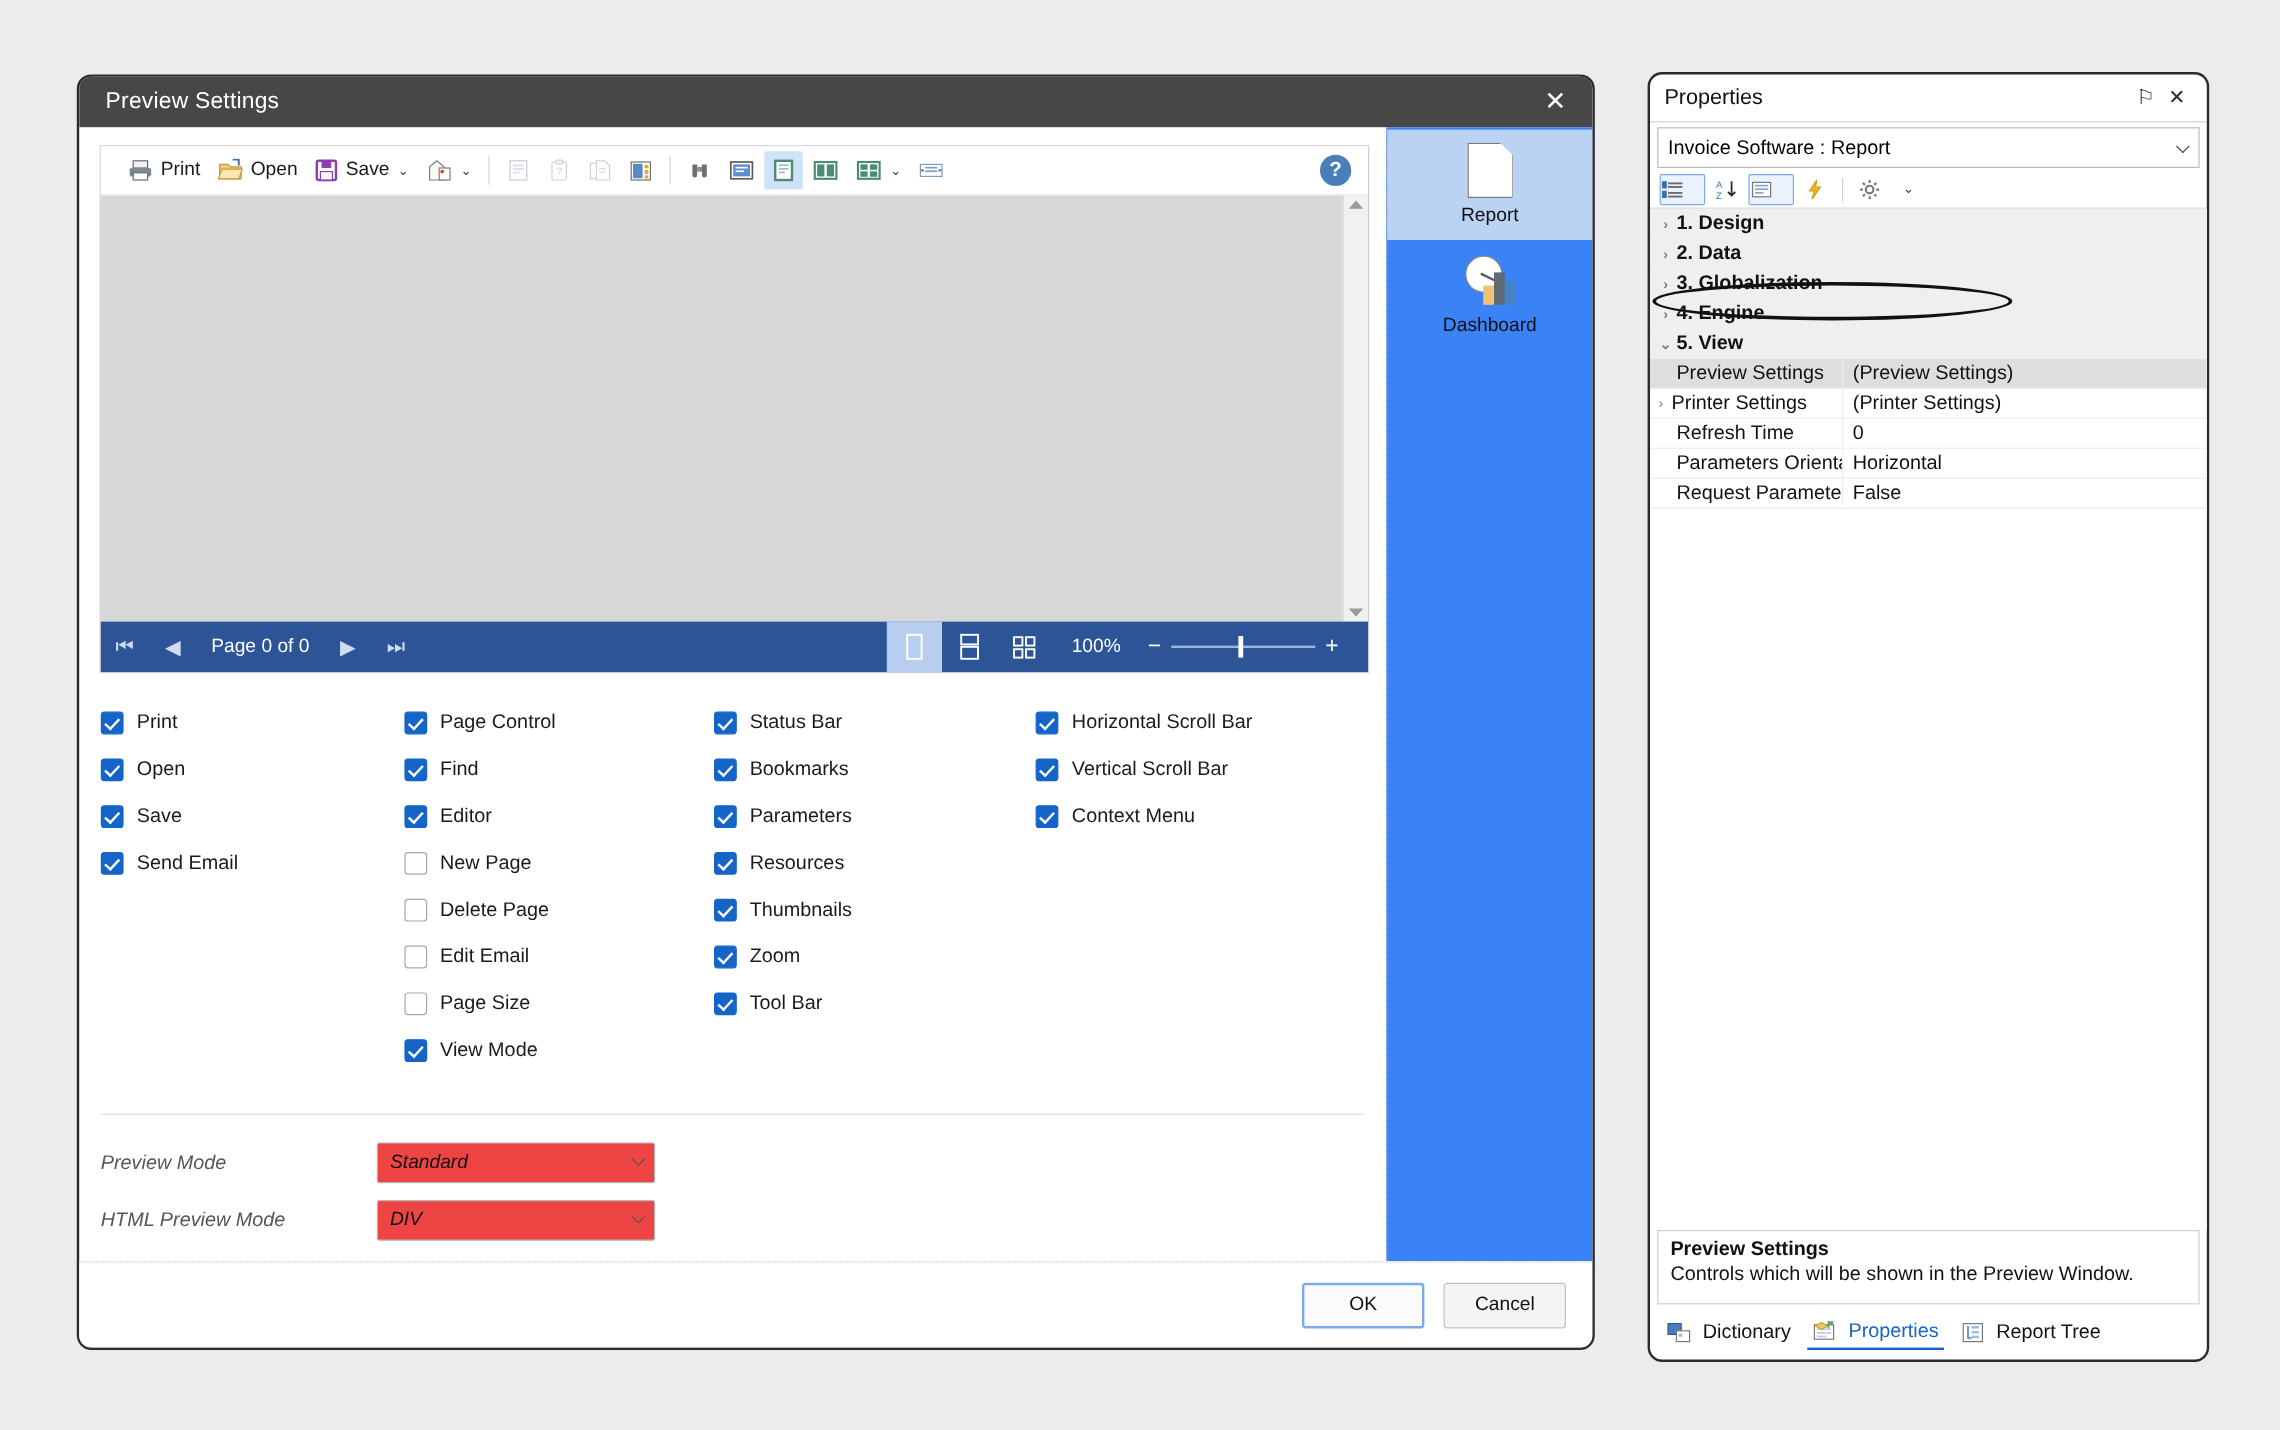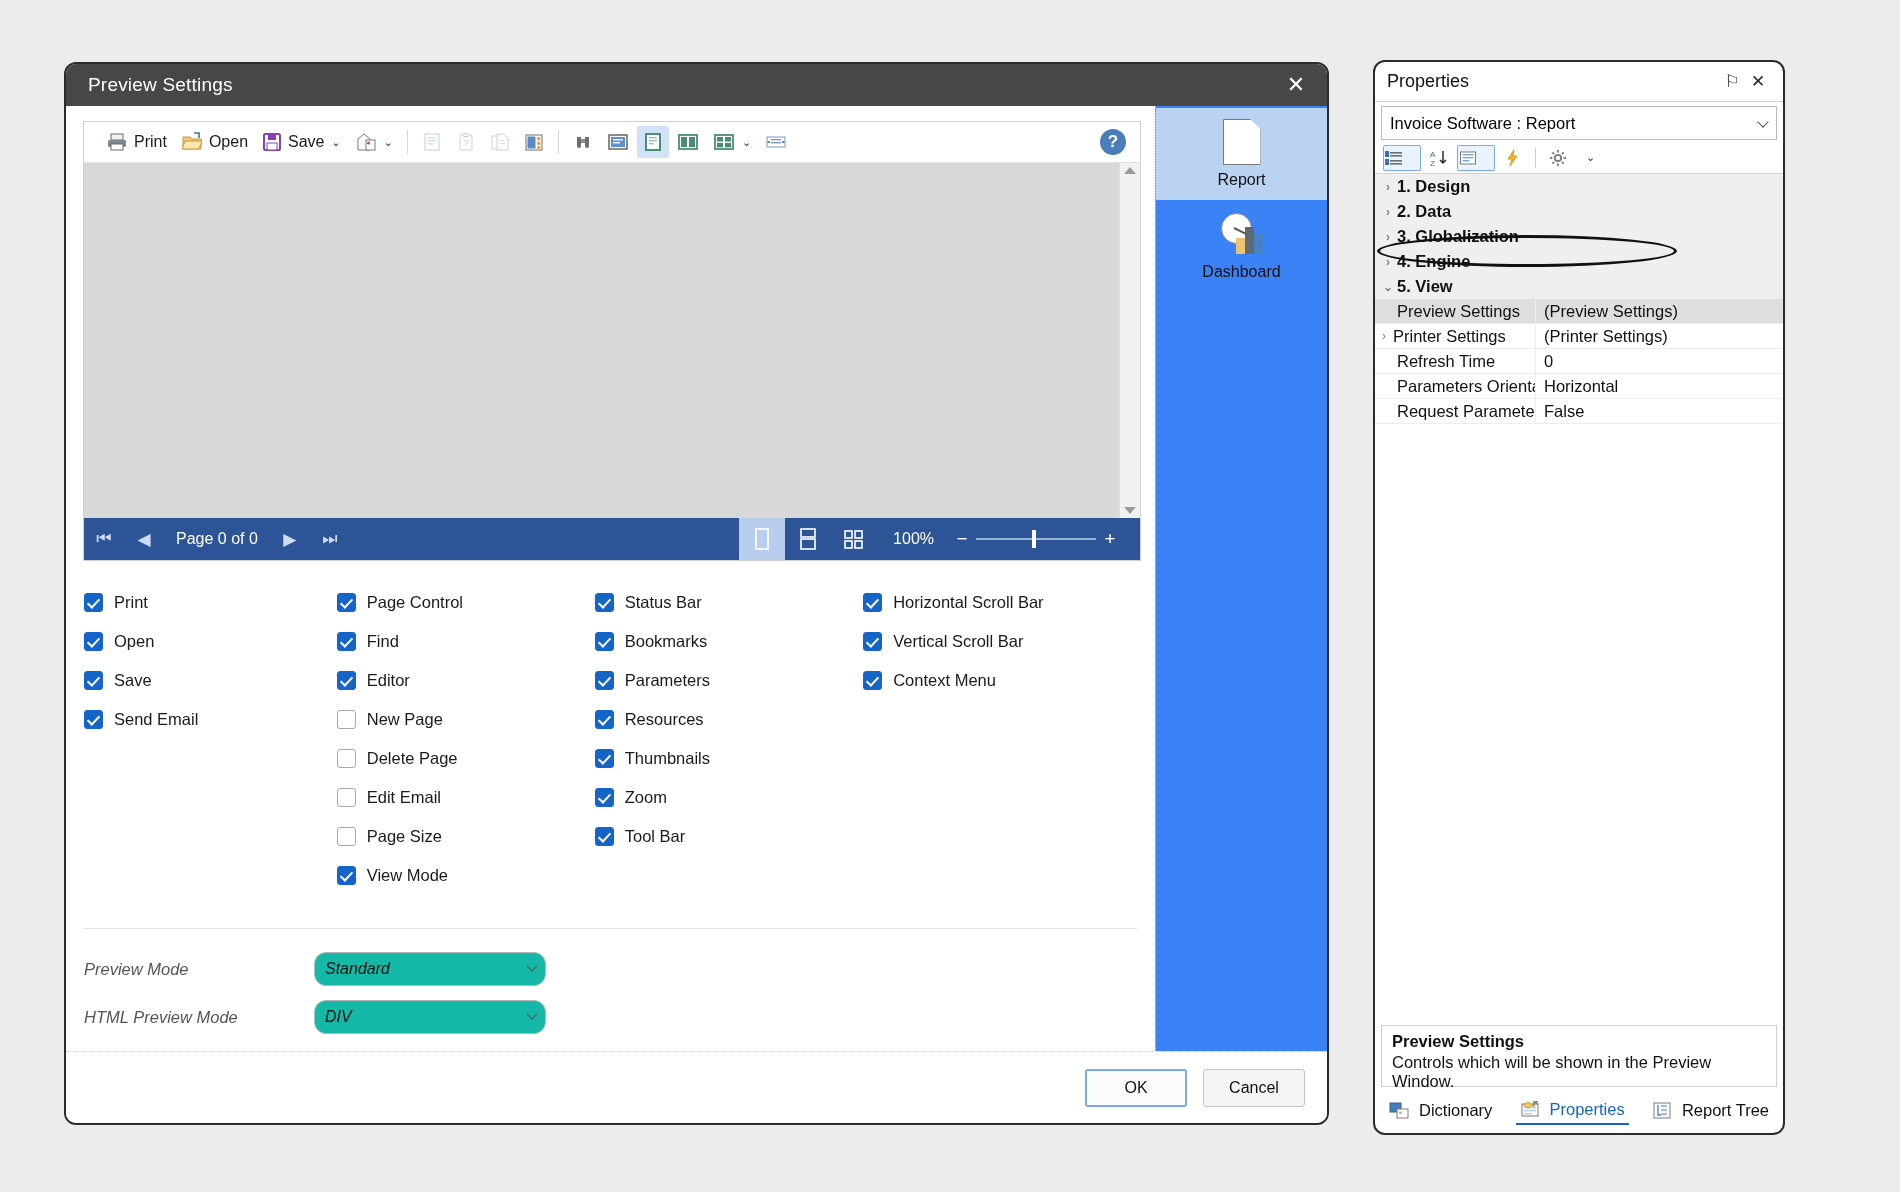--- a/index.html
+++ b/index.html
@@ -119,22 +119,22 @@
     border: solid #ffffff; border-width: 0 2px 2px 0; transform: rotate(43deg);
   }
 
   .divider { height: 1px; background: #e0e0e0; margin: 6px 18px 0 18px; }
 
   
   .modes { padding: 16px 18px 10px 18px; font-style: italic; }
   .mode-row { display: flex; align-items: center; height: 48px; }
   .mode-label { width: 230px; font-size: 16.5px; color: #555555; }
   .sel {
-    position: relative; width: 232px; height: 34px; background: #14b8a6;
-    border: 1px solid #b7b7b7; border-radius: 12px; display: flex;
+    position: relative; width: 232px; height: 34px; background: #ef4444;
+    border: 1px solid #b7b7b7; border-radius: 2px; display: flex;
     align-items: center; padding: 0 26px 0 10px; font-size: 16px;
     color: #111111; cursor: pointer;
   }
   .sel .chev {
     position: absolute; right: 9px; top: 50%; margin-top: -3px;
     width: 8px; height: 8px; border: solid #555; border-width: 0 1.6px 1.6px 0;
     transform: translateY(-50%) rotate(45deg);
   }
 
   .dlg-footer {
@@ -176,21 +176,21 @@
     position: absolute; left: 15px; top: 16px; width: 15px; height: 2px;
     background: #5a5a5a; transform: rotate(26deg); transform-origin: left center;
   }
   .bar-y { position: absolute; left: 17px; top: 27px; width: 9px; height: 16px; background: #edc373; }
   .bar-g { position: absolute; left: 26px; top: 16px; width: 9px; height: 27px; background: #5f6a72; }
   .bar-b { position: absolute; left: 35px; top: 23px; width: 9px; height: 20px; background: #4583c4; }
 
   
   .props {
     position: absolute; left: 1373px; top: 60px;
-    width: 412px; height: 1075px;
+    width: 468px; height: 1075px;
     background: #ffffff; border: 2px solid #2b2b2b; border-radius: 12px;
     display: flex; flex-direction: column; overflow: hidden;
   }
   .props-head {
     height: 40px; display: flex; align-items: center;
     padding: 0 12px 0 12px; border-bottom: 1px solid #cfcfcf;
   }
   .props-head .ttl { flex: 1 1 auto; font-size: 18px; color: #111111; }
   .pin-ico, .x-ico { width: 26px; height: 26px; display: flex; align-items: center; justify-content: center; cursor: pointer; font-size: 17px; color: #2b2b2b; }
   .obj-sel {
@@ -243,21 +243,21 @@
   }
 
   .props-desc {
     flex: 0 0 auto; height: 62px; border: 1px solid #cfcfcf;
     margin: 0 6px 0 6px; padding: 6px 10px; background: #ffffff;
   }
   .props-desc .d1 { font-size: 16.5px; font-weight: bold; color: #111111; }
   .props-desc .d2 { font-size: 16.5px; color: #111111; margin-top: 2px; }
   .props-tabs {
     flex: 0 0 auto; height: 46px; display: flex; align-items: center;
-    gap: 10px; padding: 0 10px; justify-content: space-between;
+    gap: 10px; padding: 0 10px;
   }
   .ptab { display: flex; align-items: center; gap: 8px; font-size: 16.5px; color: #111111; cursor: pointer; padding: 4px 4px; }
   .ptab.on { color: #1565c9; border-bottom: 2px solid #1565c9; }
   .mini { width: 22px; height: 19px; position: relative; flex: 0 0 auto; }
 
   svg { display: block; }
 </style>
 </head>
 <body>
 

